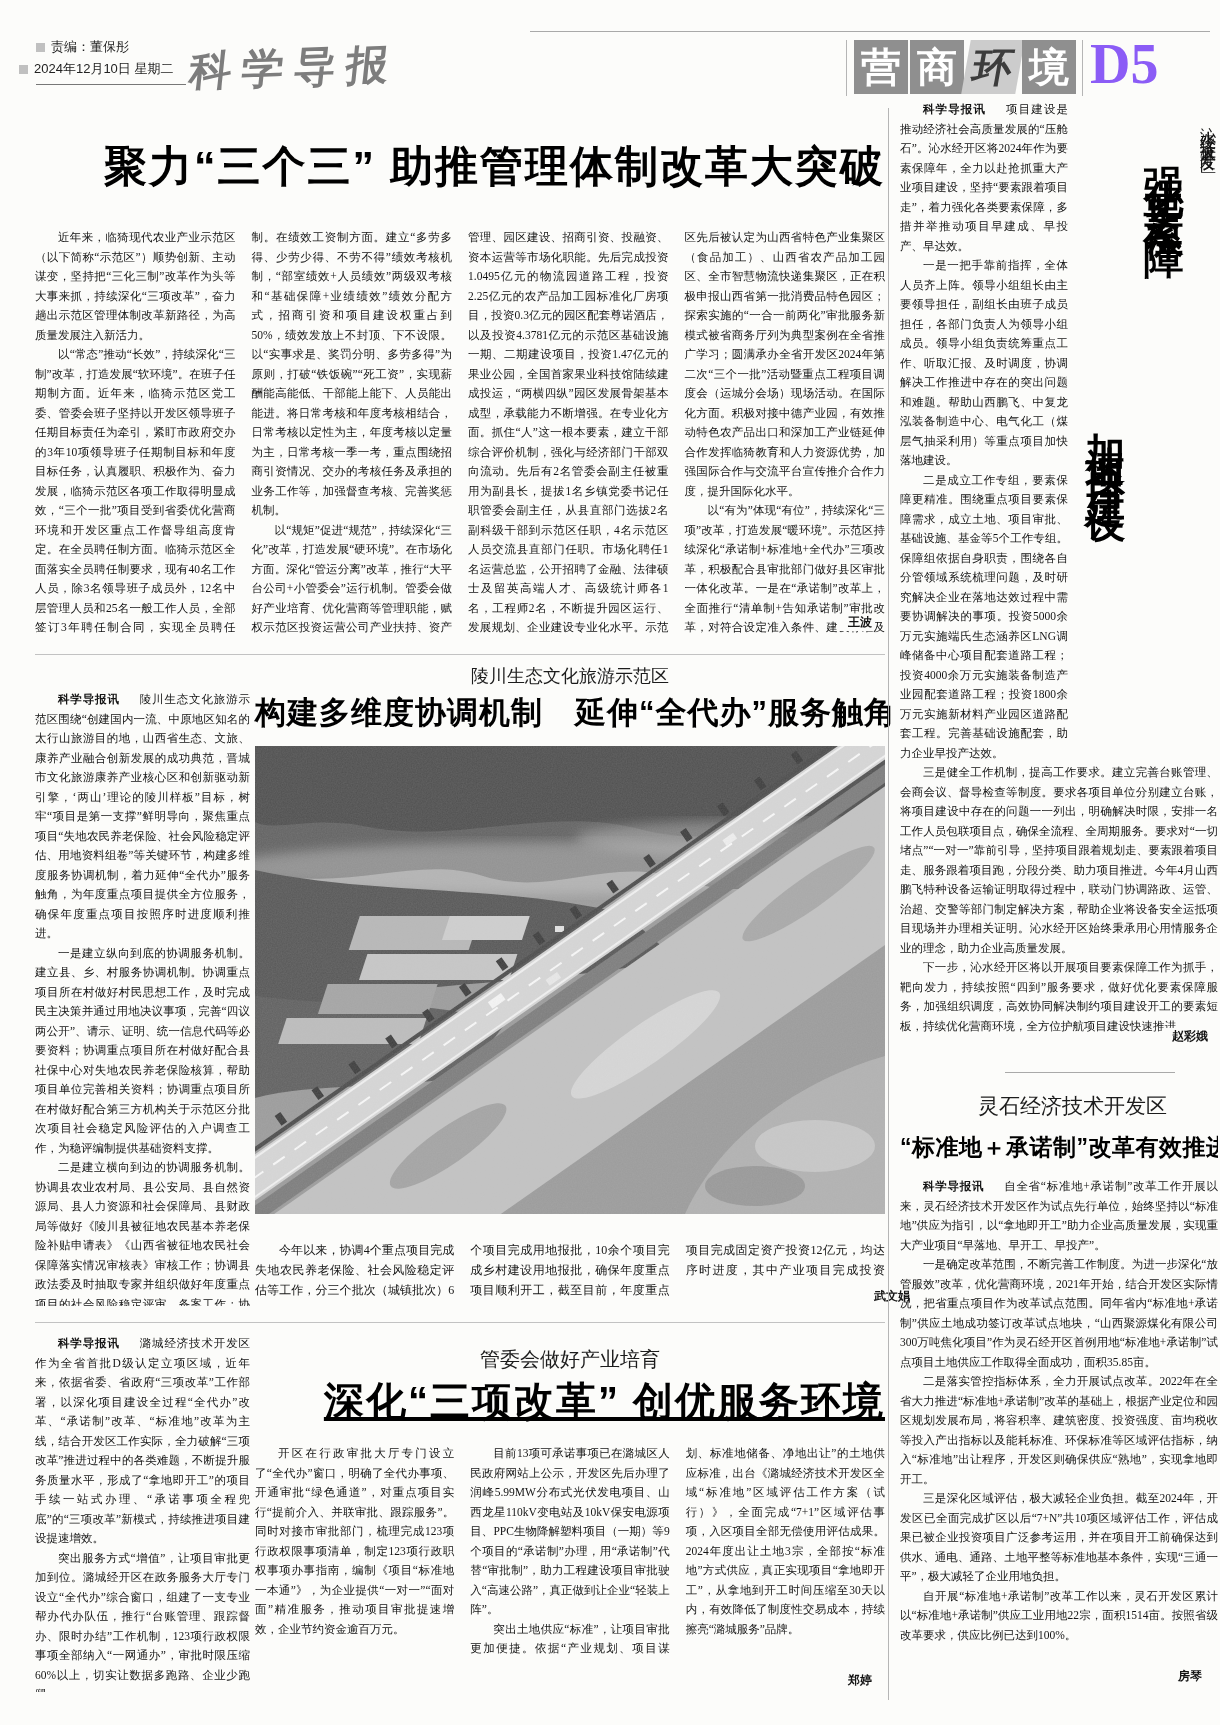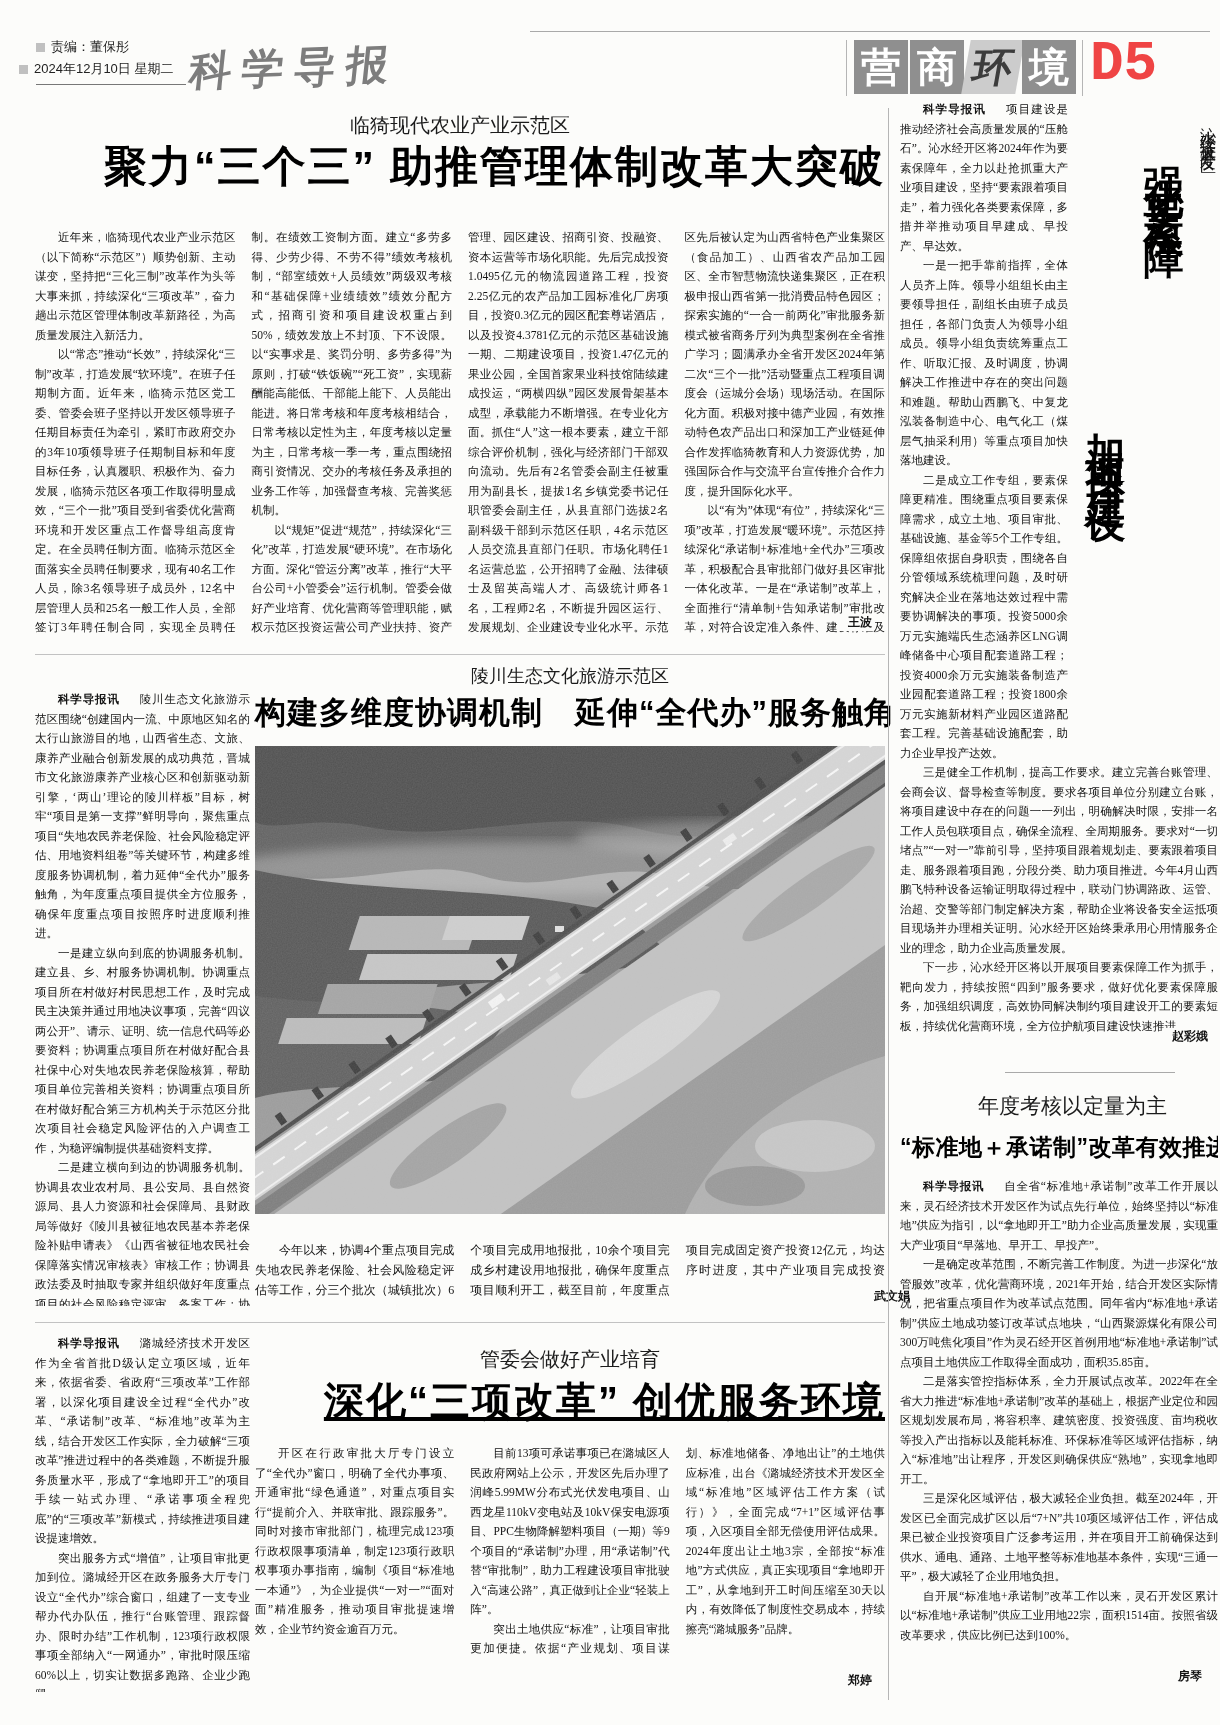--- a/index.html
+++ b/index.html
@@ -9,21 +9,21 @@
   .hairline{background:#a9a9a9;height:1px;}
   .vline{background:#b5b5b5;width:1px;}
   
   .ed-line{font-family:"Liberation Sans","DejaVu Sans",sans-serif;font-size:13px;color:#222;line-height:21px;white-space:nowrap;}
   .sq{display:inline-block;width:9px;height:9px;background:#c0c0c0;margin-right:6px;vertical-align:middle;}
   .masthead{font-family:"DejaVu Serif",serif;font-weight:bold;font-size:42px;color:#7d7d7d;
             transform:skewX(-8deg) rotate(-2deg);letter-spacing:10px;white-space:nowrap;}
   .secbox{width:54px;height:54px;text-align:center;line-height:54px;font-size:40px;font-weight:bold;
           font-family:"Liberation Sans",sans-serif;color:#fff;background:#8f8f8f;}
   .secbox.alt{background:#cccccc;color:#3c3c3c;font-family:"DejaVu Serif",serif;transform:skewX(-10deg);}
-  .pagenum{font-family:Liberation Mono, monospace;font-weight:bold;font-size:56px;color:#ef4444;}
+  .pagenum{font-family:Liberation Serif, serif;font-weight:bold;font-size:56px;color:#8b5cf6;}
   
   .kicker{font-family:"Liberation Sans","DejaVu Sans",sans-serif;color:#1c1c1c;text-align:center;white-space:nowrap;}
   .headline{font-family:"Liberation Sans","DejaVu Sans",sans-serif;font-weight:900;color:#000;text-align:right;white-space:nowrap;}
   .body-txt{font-size:11.5px;line-height:19.5px;text-align:justify;text-justify:inter-ideograph;overflow:hidden;}
   .para{margin:0;text-indent:2em;}
   [data-bind-paras]{display:contents;}
   .agency{font-family:"Liberation Sans",sans-serif;font-weight:bold;margin-right:20px;}
   .cols4{column-count:4;column-gap:16px;}
   .cols3{column-count:3;column-gap:16px;}
   .byline{position:absolute;background:#fcfcfa;font-weight:bold;font-size:12px;padding:0 2px 0 10px;
@@ -52,21 +52,20 @@
 
   <div class="abs hairline" style="left:530px;top:31px;width:680px;"></div>
   <div class="abs vline" style="left:846px;top:40px;height:56px;"></div>
   <div class="abs secbox" style="left:854px;top:40px;" data-bind="page.section_chars.0">营</div>
   <div class="abs secbox" style="left:910px;top:40px;" data-bind="page.section_chars.1">商</div>
   <div class="abs secbox alt" style="left:966px;top:40px;" data-bind="page.section_chars.2">环</div>
   <div class="abs secbox" style="left:1022px;top:40px;" data-bind="page.section_chars.3">境</div>
   <div class="abs vline" style="left:1082px;top:40px;height:56px;"></div>
   <div class="abs pagenum" style="left:1090px;top:32px;" data-bind="page.page_number">D5</div>
 
-  <div class="abs kicker" style="left:35px;width:850px;top:112px;font-size:20px;" data-bind="a1.kicker">临猗现代农业产业示范区</div>
   <div class="abs headline" style="left:35px;width:850px;top:138px;font-size:43px;letter-spacing:2px;" data-bind="a1.headline">聚力“三个三” 助推管理体制改革大突破</div>
   <div class="abs body-txt cols4" style="left:35px;top:228px;width:850px;height:410px;">
     <div data-bind-paras="a1.paras"><p class="para">近年来，临猗现代农业产业示范区（以下简称“示范区”）顺势创新、主动谋变，坚持把“三化三制”改革作为头等大事来抓，持续深化“三项改革”，奋力趟出示范区管理体制改革新路径，为高质量发展注入新活力。</p><p class="para">以“常态”推动“长效”，持续深化“三制”改革，打造发展“软环境”。在班子任期制方面。近年来，临猗示范区党工委、管委会班子坚持以开发区领导班子任期目标责任为牵引，紧盯市政府交办的3年10项领导班子任期制目标和年度目标任务，认真履职、积极作为、奋力发展，临猗示范区各项工作取得明显成效，“三个一批”项目受到省委优化营商环境和开发区重点工作督导组高度肯定。在全员聘任制方面。临猗示范区全面落实全员聘任制要求，现有40名工作人员，除3名领导班子成员外，12名中层管理人员和25名一般工作人员，全部签订3年聘任制合同，实现全员聘任制。在绩效工资制方面。建立“多劳多得、少劳少得、不劳不得”绩效考核机制，“部室绩效+人员绩效”两级双考核和“基础保障+业绩绩效”绩效分配方式，招商引资和项目建设权重占到50%，绩效发放上不封顶、下不设限。以“实事求是、奖罚分明、多劳多得”为原则，打破“铁饭碗”“死工资”，实现薪酬能高能低、干部能上能下、人员能出能进。将日常考核和年度考核相结合，日常考核以定性为主，年度考核以定量为主，日常考核一季一考，重点围绕招商引资情况、交办的考核任务及承担的业务工作等，加强督查考核、完善奖惩机制。</p><p class="para">以“规矩”促进“规范”，持续深化“三化”改革，打造发展“硬环境”。在市场化方面。深化“管运分离”改革，推行“大平台公司+小管委会”运行机制。管委会做好产业培育、优化营商等管理职能，赋权示范区投资运营公司产业扶持、资产管理、园区建设、招商引资、投融资、资本运营等市场化职能。先后完成投资1.0495亿元的物流园道路工程，投资2.25亿元的农产品加工园标准化厂房项目，投资0.3亿元的园区配套尊诺酒店，以及投资4.3781亿元的示范区基础设施一期、二期建设项目，投资1.47亿元的果业公园，全国首家果业科技馆陆续建成投运，“两横四纵”园区发展骨架基本成型，承载能力不断增强。在专业化方面。抓住“人”这一根本要素，建立干部综合评价机制，强化与经济部门干部双向流动。先后有2名管委会副主任被重用为副县长，提拔1名乡镇党委书记任职管委会副主任，从县直部门选拔2名副科级干部到示范区任职，4名示范区人员交流县直部门任职。市场化聘任1名运营总监，公开招聘了金融、法律硕士及留英高端人才、高级统计师各1名，工程师2名，不断提升园区运行、发展规划、企业建设专业化水平。示范区先后被认定为山西省特色产业集聚区（食品加工）、山西省农产品加工园区、全市智慧物流快递集聚区，正在积极申报山西省第一批消费品特色园区；探索实施的“一合一前两化”审批服务新模式被省商务厅列为典型案例在全省推广学习；圆满承办全省开发区2024年第二次“三个一批”活动暨重点工程项目调度会（运城分会场）现场活动。在国际化方面。积极对接中德产业园，有效推动特色农产品出口和深加工产业链延伸合作发挥临猗教育和人力资源优势，加强国际合作与交流平台宣传推介合作力度，提升国际化水平。</p><p class="para">以“有为”体现“有位”，持续深化“三项”改革，打造发展“暖环境”。示范区持续深化“承诺制+标准地+全代办”三项改革，积极配合县审批部门做好县区审批一体化改革。一是在“承诺制”改革上，全面推行“清单制+告知承诺制”审批改革，对符合设定准入条件、建设标准及相关要求的项目，作出书面承诺，创新审批模式，探索推行了“模拟审批”和“先建后验”“边建边审”。同时，深入推进“互联网+政务服务”改革，将所有建设项目纳入一体化在线政务服务平台进行办理，实现项目审批从申请受理、审查决定到证件制作的全流程在线办理，极大提升了企业满意度及项目推进速度。今年以来，已对7个项目36个事项实行了承诺制办理，基本实现了企业投资项目“全承诺、无审批、拿地即开工”。二是在“标准地”改革上，坚持以破解用地难为核心突破口，划定了“吃透政策、健全制度、分类供地、强化监管”的四步路线，通过严把各项用地控制性指标、强化用地监管、实施“标准地+标准化厂房”新模式等举措，有效减轻企业负担，满足了企业“拿地即开工”需求。同时定期召开推进“标准地”改革工作联席会议，配合县自然资源局出台《临猗县“标准地”供后监管工作实施方案》，确保监管流程标准化、监管过程服务化，督促企业充分履行投资承诺。截至目前，示范区核心区出让“标准地”7宗，合计289.21亩。三是在“全代办”改革上，组建“示范区全代办服务专班”，建立“1+1+X”全程领办代办机制，通过实行“一个项目、一套班子、一抓到底”的全代办服务，为项目签约落地至开工建设提供全事项、全链条、全周期的代办服务，实现了效率提升、企业满意。今年以来，已为10个项目27个事项提供全代办服务。同时，县区审批一体化改革，围绕“县区审批一体化”机制的日常运行进行探索创新，完善了联动保障机制，规范了协同服务模式，优化了一体化审批流程，持续推动实质层面的改革迈向纵深。示范区的做法受到省商务厅的肯定，2024年11月19日印发的开发区高质量发展工作交流第2期简报以《临猗示范区：探索县区“一体化审批”改革新模式》为题，介绍了临猗示范区的经验做法，在全省予以学习推广。</p></div>
   </div>
   <div class="byline" style="left:838px;top:614px;" data-bind="a1.byline">王波</div>
 
   <div class="abs hairline" style="left:35px;top:654px;width:850px;background:#c2c2c2;"></div>
 
   <div class="abs body-txt" style="left:35px;top:690px;width:215px;height:616px;">
     <p class="para"><b class="agency" data-bind="page.agency">科学导报讯</b><span data-bind="a2.lead">陵川生态文化旅游示范区围绕“创建国内一流、中原地区知名的太行山旅游目的地，山西省生态、文旅、康养产业融合创新发展的成功典范，晋城市文化旅游康养产业核心区和创新驱动新引擎，‘两山’理论的陵川样板”目标，树牢“项目是第一支撑”鲜明导向，聚焦重点项目“失地农民养老保险、社会风险稳定评估、用地资料组卷”等关键环节，构建多维度服务协调机制，着力延伸“全代办”服务触角，为年度重点项目提供全方位服务，确保年度重点项目按照序时进度顺利推进。</span></p>
@@ -165,21 +164,21 @@
       <div class="r1-head" style="right:102px;top:300px;" data-bind="r1.headline_line2">加速项目建设</div>
     </div>
     <p class="para"><b class="agency" data-bind="page.agency">科学导报讯</b><span data-bind="r1.lead">项目建设是推动经济社会高质量发展的“压舱石”。沁水经开区将2024年作为要素保障年，全力以赴抢抓重大产业项目建设，坚持“要素跟着项目走”，着力强化各类要素保障，多措并举推动项目早建成、早投产、早达效。</span></p>
     <div data-bind-paras="r1.paras"><p class="para">一是一把手靠前指挥，全体人员齐上阵。领导小组组长由主要领导担任，副组长由班子成员担任，各部门负责人为领导小组成员。领导小组负责统筹重点工作、听取汇报、及时调度，协调解决工作推进中存在的突出问题和难题。帮助山西鹏飞、中复龙泓装备制造中心、电气化工（煤层气抽采利用）等重点项目加快落地建设。</p><p class="para">二是成立工作专组，要素保障更精准。围绕重点项目要素保障需求，成立土地、项目审批、基础设施、基金等5个工作专组。保障组依据自身职责，围绕各自分管领域系统梳理问题，及时研究解决企业在落地达效过程中需要协调解决的事项。投资5000余万元实施端氏生态涵养区LNG调峰储备中心项目配套道路工程；投资4000余万元实施装备制造产业园配套道路工程；投资1800余万元实施新材料产业园区道路配套工程。完善基础设施配套，助力企业早投产达效。</p><p class="para">三是健全工作机制，提高工作要求。建立完善台账管理、会商会议、督导检查等制度。要求各项目单位分别建立台账，将项目建设中存在的问题一一列出，明确解决时限，安排一名工作人员包联项目点，确保全流程、全周期服务。要求对“一切堵点”“一对一”靠前引导，坚持项目跟着规划走、要素跟着项目走、服务跟着项目跑，分段分类、助力项目推进。今年4月山西鹏飞特种设备运输证明取得过程中，联动门协调路政、运管、治超、交警等部门制定解决方案，帮助企业将设备安全运抵项目现场并办理相关证明。沁水经开区始终秉承用心用情服务企业的理念，助力企业高质量发展。</p><p class="para">下一步，沁水经开区将以开展项目要素保障工作为抓手，靶向发力，持续按照“四到”服务要求，做好优化要素保障服务，加强组织调度，高效协同解决制约项目建设开工的要素短板，持续优化营商环境，全方位护航项目建设快速推进。</p></div>
   </div>
   <div class="byline" style="left:1162px;top:1028px;" data-bind="r1.byline">赵彩娥</div>
 
   <div class="abs hairline" style="left:1005px;top:1072px;width:170px;"></div>
 
   <div class="abs" style="left:900px;top:1092px;width:318px;height:600px;overflow:hidden;">
-    <div style="margin-left:78px;font-family:'Liberation Sans',sans-serif;font-size:21px;color:#1c1c1c;" data-bind="r2.kicker">年度考核以定量为主</div>
+    <div style="margin-left:78px;font-family:'Liberation Sans',sans-serif;font-size:21px;color:#1c1c1c;" data-bind="r2.kicker">灵石经济技术开发区</div>
     <div class="headline" style="font-size:23px;margin-top:12px;letter-spacing:0.5px;" data-bind="r2.headline">“标准地＋承诺制”改革有效推进</div>
     <div class="body-txt" style="margin-top:14px;height:520px;">
       <p class="para"><b class="agency" data-bind="page.agency">科学导报讯</b><span data-bind="r2.lead">自全省“标准地+承诺制”改革工作开展以来，灵石经济技术开发区作为试点先行单位，始终坚持以“标准地”供应为指引，以“拿地即开工”助力企业高质量发展，实现重大产业项目“早落地、早开工、早投产”。</span></p>
       <div data-bind-paras="r2.paras"><p class="para">一是确定改革范围，不断完善工作制度。为进一步深化“放管服效”改革，优化营商环境，2021年开始，结合开发区实际情况，把省重点项目作为改革试点范围。同年省内“标准地+承诺制”供应土地成功签订改革试点地块，“山西聚源煤化有限公司300万吨焦化项目”作为灵石经开区首例用地“标准地+承诺制”试点项目土地供应工作取得全面成功，面积35.85亩。</p><p class="para">二是落实管控指标体系，全力开展试点改革。2022年在全省大力推进“标准地+承诺制”改革的基础上，根据产业定位和园区规划发展布局，将容积率、建筑密度、投资强度、亩均税收等投入产出指标以及能耗标准、环保标准等区域评估指标，纳入“标准地”出让程序，开发区则确保供应“熟地”，实现拿地即开工。</p><p class="para">三是深化区域评估，极大减轻企业负担。截至2024年，开发区已全面完成扩区以后“7+N”共10项区域评估工作，评估成果已被企业投资项目广泛参考运用，并在项目开工前确保达到供水、通电、通路、土地平整等标准地基本条件，实现“三通一平”，极大减轻了企业用地负担。</p><p class="para">自开展“标准地+承诺制”改革工作以来，灵石开发区累计以“标准地+承诺制”供应工业用地22宗，面积1514亩。按照省级改革要求，供应比例已达到100%。</p></div>
     </div>
   </div>
   <div class="byline" style="left:1168px;top:1668px;" data-bind="r2.byline">房琴</div>
 
 </div>
 

